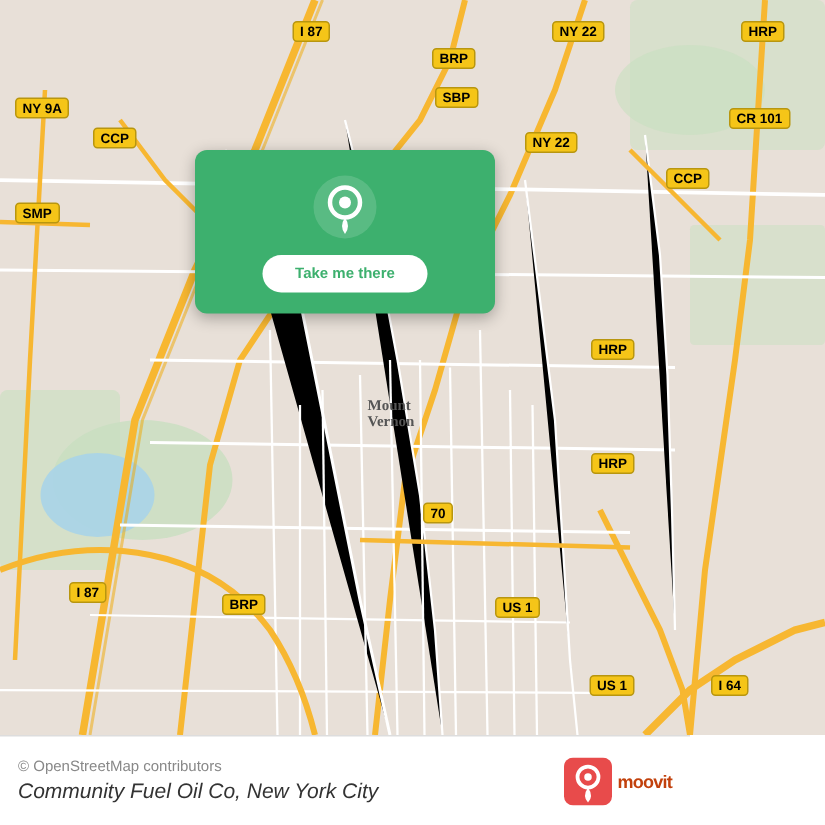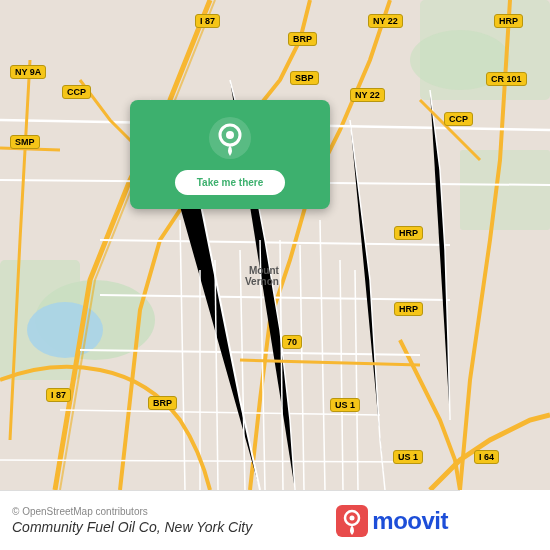--- a/index.html
+++ b/index.html
@@ -95,23 +95,23 @@
       align-items: center;
       gap: 4px;
     }
 
     .moovit-icon {
       width: 32px;
       height: 32px;
     }
 
     .moovit-text {
-      font-size: 24px;
+      font-size: 12px;
       font-weight: bold;
-      color: #1d4ed8;
+      color: #c2410c;
       letter-spacing: -0.5px;
     }
 
     
     .road-badge {
       position: absolute;
       background: #f5c518;
       border: 1px solid #b8960f;
       border-radius: 3px;
       font-size: 9px;
@@ -119,21 +119,22 @@
       color: #000;
       padding: 1px 4px;
       white-space: nowrap;
     }
 
     .place-label {
       position: absolute;
       font-size: 10px;
       color: #555;
       font-weight: 600;
-      text-align: right;
+      text-align: left;
+      font-family: Liberation Serif, serif;
     }
   </style>
 </head>
 <body>
 
 <div id="map-container">
 
   <svg id="map-svg" viewBox="0 0 550 490" xmlns="http://www.w3.org/2000/svg">
 
     <rect width="550" height="490" fill="#e8e0d8"></rect>
@@ -193,21 +194,21 @@
     <line x1="240" y1="360" x2="420" y2="365" stroke="#f7b731" stroke-width="3"></line>
 
     <line x1="0" y1="148" x2="60" y2="150" stroke="#f7b731" stroke-width="3"></line>
   </svg>
 
   <div class="road-badge" style="top:14px;left:195px;">I 87</div>
   <div class="road-badge" style="top:14px;left:368px;">NY 22</div>
   <div class="road-badge" style="top:14px;left:494px;">HRP</div>
   <div class="road-badge" style="top:65px;left:10px;">NY 9A</div>
   <div class="road-badge" style="top:32px;left:288px;">BRP</div>
-  <div class="road-badge" style="top:58px;left:290px;margin-top:13px;">SBP</div>
+  <div class="road-badge" style="top:58px;left:290px;">SBP</div>
   <div class="road-badge" style="top:85px;left:62px;">CCP</div>
   <div class="road-badge" style="top:88px;left:350px;">NY 22</div>
   <div class="road-badge" style="top:112px;left:444px;">CCP</div>
   <div class="road-badge" style="top:72px;left:486px;">CR 101</div>
   <div class="road-badge" style="top:135px;left:10px;">SMP</div>
   <div class="road-badge" style="top:226px;left:394px;">HRP</div>
   <div class="road-badge" style="top:302px;left:394px;">HRP</div>
   <div class="road-badge" style="top:388px;left:46px;">I 87</div>
   <div class="road-badge" style="top:396px;left:148px;">BRP</div>
   <div class="road-badge" style="top:335px;left:282px;">70</div>

